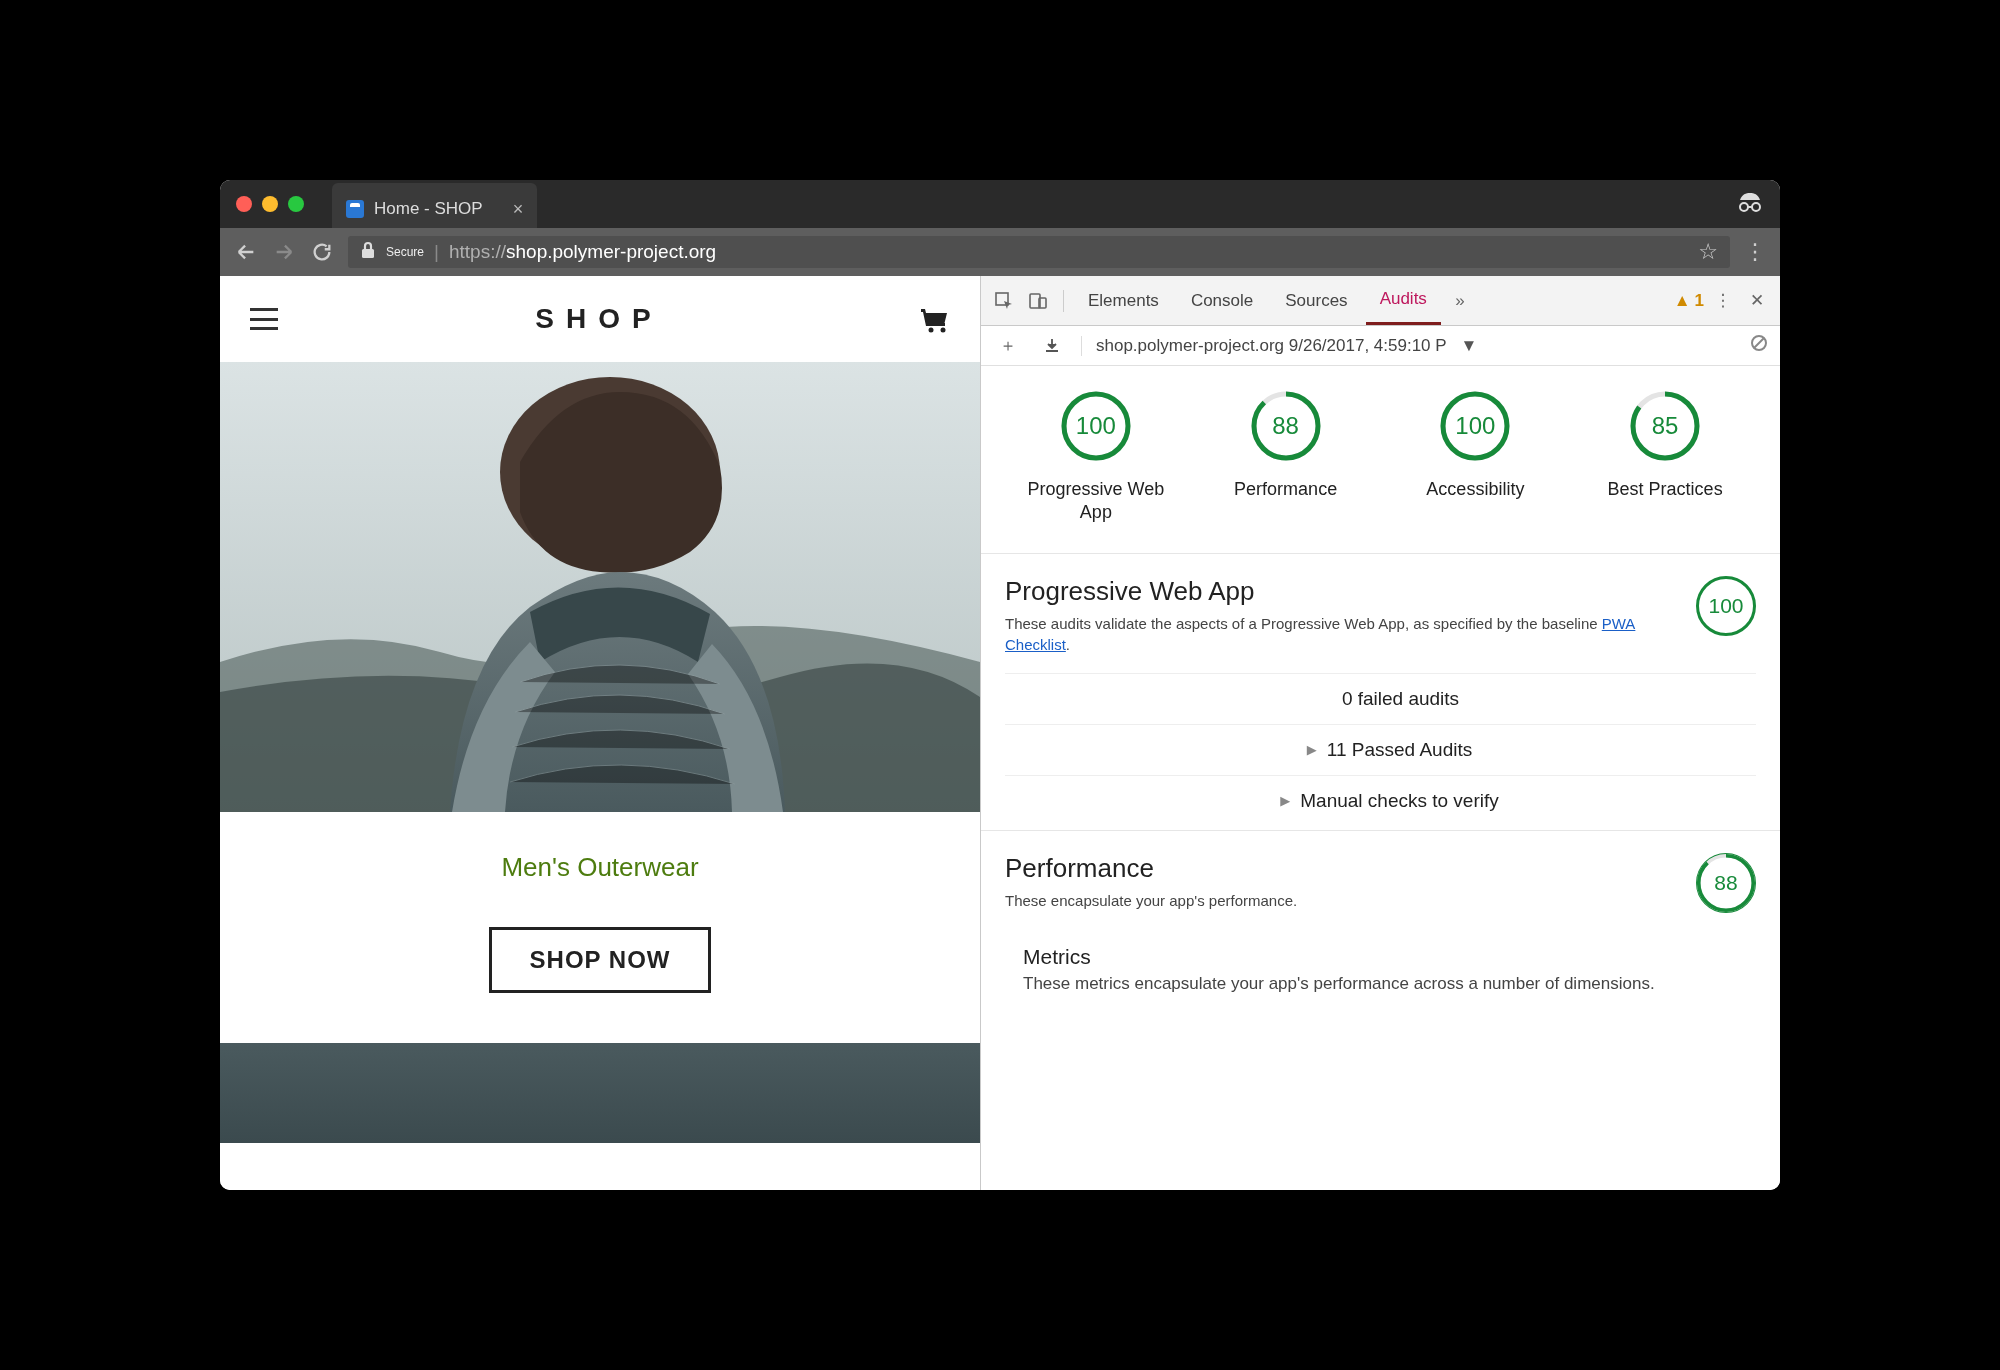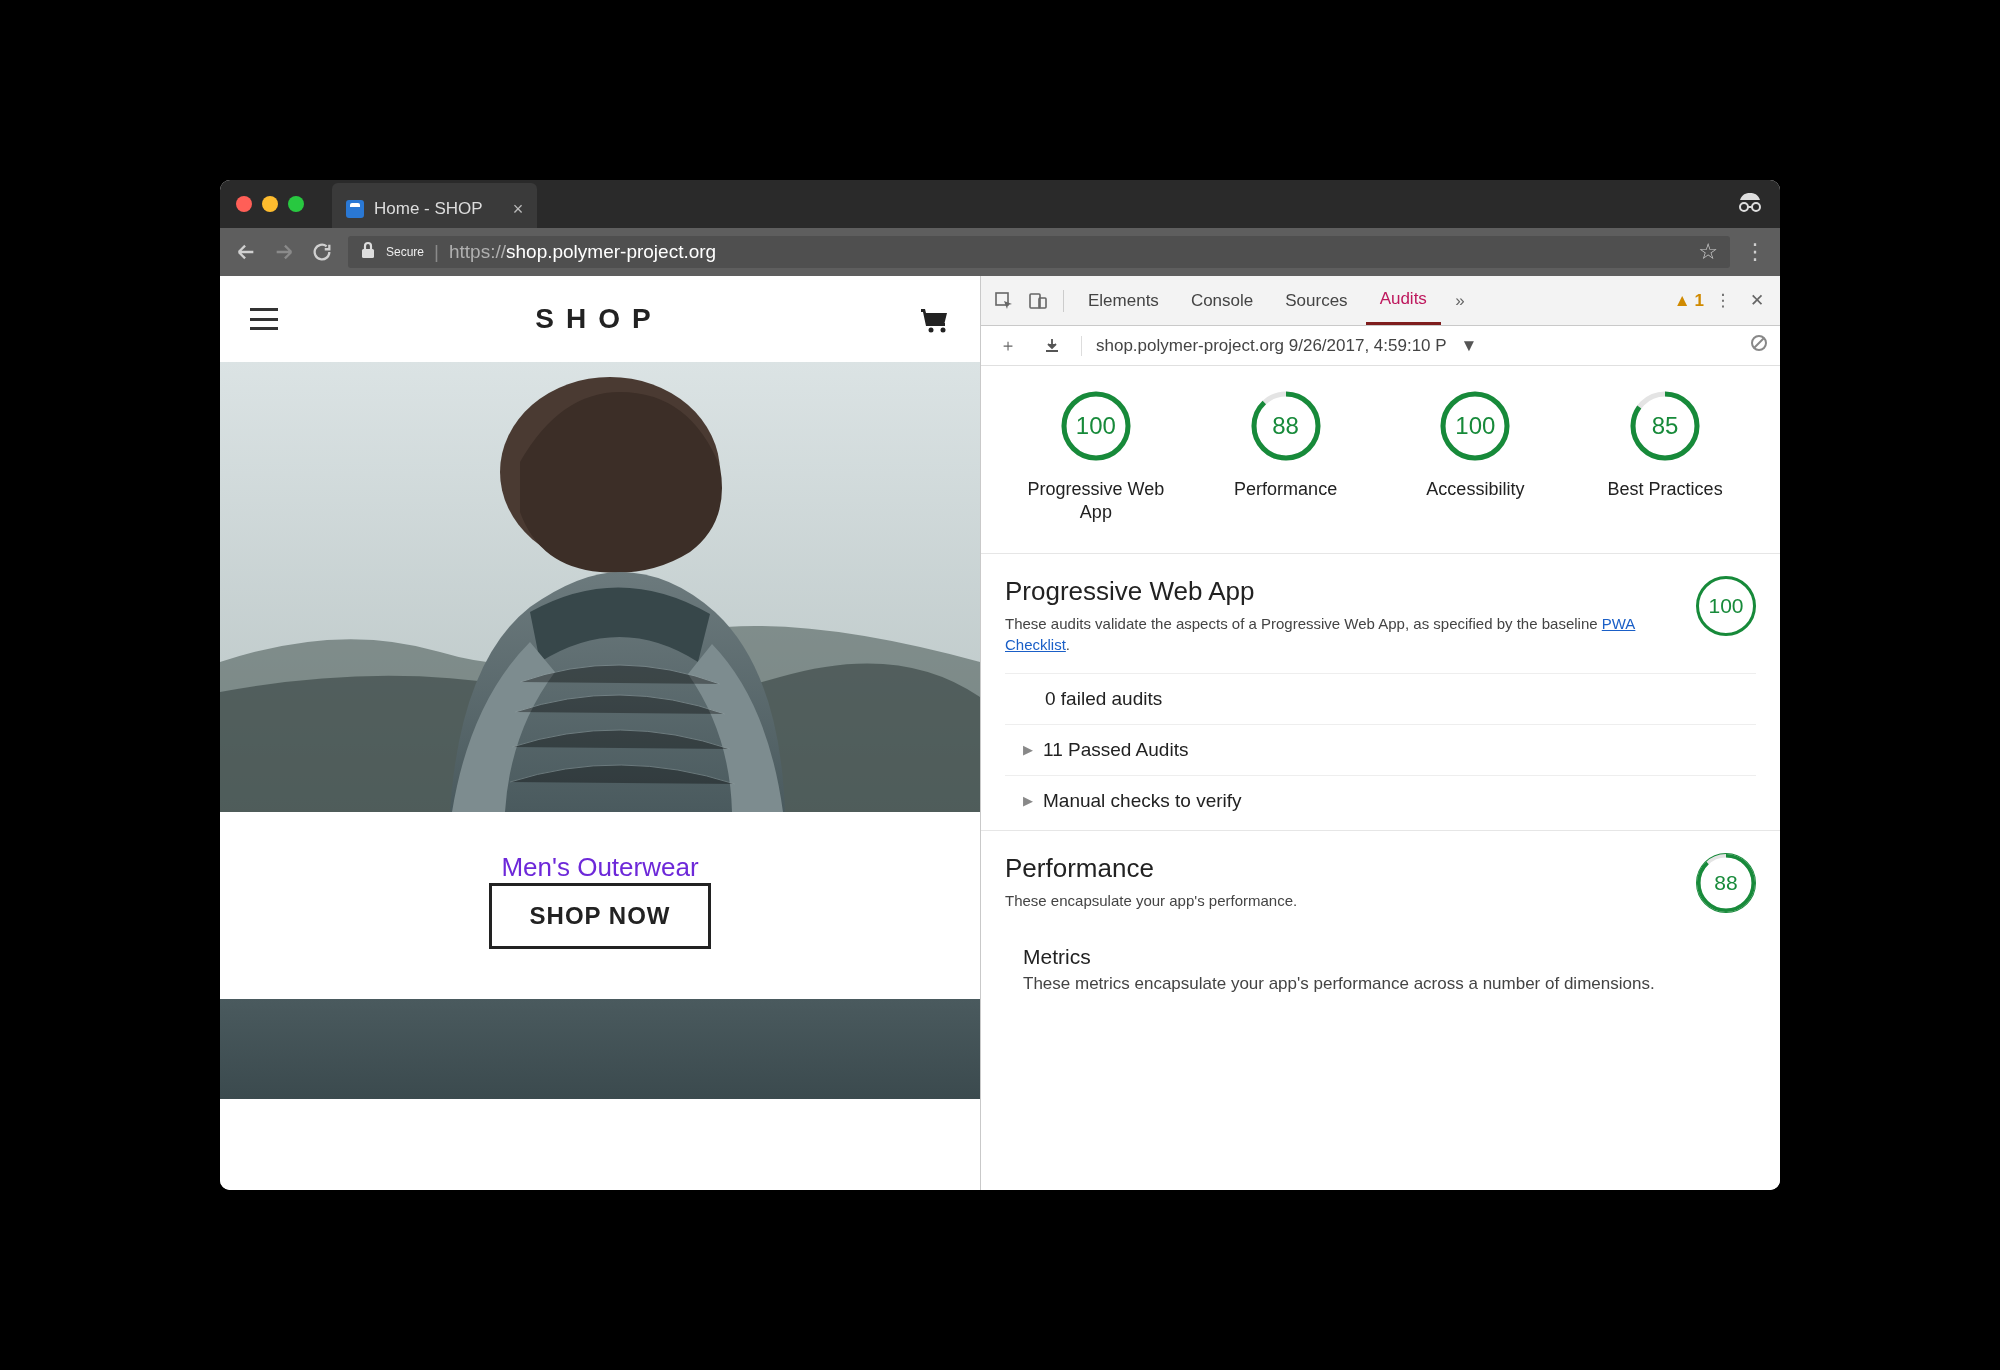--- a/index.html
+++ b/index.html
@@ -32,21 +32,21 @@
   .content { flex: 1; display: flex; min-height: 0; }
   .page { width: 760px; background: #fff; display: flex; flex-direction: column; }
   .page-header { height: 86px; display: flex; align-items: center; justify-content: space-between; padding: 0 30px; }
   .hamburger { width: 28px; height: 22px; display: flex; flex-direction: column; justify-content: space-between; }
   .hamburger div { height: 3px; background: #333; }
   .shop-logo { font-size: 28px; letter-spacing: 12px; font-weight: 600; color: #222; }
   .cart { position: relative; width: 30px; height: 28px; }
   .hero { position: relative; height: 450px; background: linear-gradient(#cdd6d8,#b6c1c1); overflow:hidden; }
   .hero svg { width:100%; height:100%; display:block; }
   .section { padding: 40px 0 50px; text-align: center; }
-  .cat-title { font-size: 26px; font-weight: 500; color: #6d28d9; }
+  .cat-title { font-size: 26px; font-weight: 500; color: #4d7c0f; margin-bottom: 44px; }
   .shop-now { display: inline-block; border: 3px solid #222; padding: 16px 38px; font-size: 24px; font-weight: 600; letter-spacing: 1px; color: #222; }
   .hero2 { height: 100px; background: linear-gradient(#4a5a5e,#3b4a4e); }
   
   .devtools { flex: 1; border-left: 1px solid #c9c9c9; display: flex; flex-direction: column; background: #fff; min-width: 0; }
   .dt-tabs { height: 50px; border-bottom: 1px solid #c9c9c9; display: flex; align-items: center; padding: 0 8px; gap: 4px; font-size: 17px; color: #444; background: #f3f3f3; }
   .dt-tab { padding: 0 14px; height: 100%; display: flex; align-items: center; cursor: default; }
   .dt-tab.active { border-bottom: 3px solid #7f1d1d; color: #be185d; }
   .dt-icon { width: 30px; display:flex; align-items:center; justify-content:center; color:#666; }
   .warn { color: #d08a00; font-weight: 600; display:flex; align-items:center; gap:4px; }
   .dt-subbar { height: 40px; border-bottom: 1px solid #e0e0e0; display: flex; align-items: center; padding: 0 12px; gap: 14px; font-size: 17px; color: #555; }
@@ -59,21 +59,21 @@
   .gauge-label { font-size: 18px; color: #222; text-align: center; line-height: 1.3; }
   .cat { padding: 22px 24px 0; border-bottom: 1px solid #e6e6e6; }
   .cat-head { display: flex; align-items: flex-start; gap: 20px; }
   .cat-left { flex: 1; padding-bottom: 18px; }
   .cat h2 { font-size: 26px; font-weight: 400; color: #222; margin-bottom: 6px; }
   .cat p { font-size: 15px; color: #444; line-height: 1.4; }
   .cat a { color: #1a5fc7; text-decoration: underline; }
   .sm-ring { width: 60px; height: 60px; border-radius: 50%; border: 3px solid #178a3a; display: flex; align-items: center; justify-content: center; font-size: 21px; color: #178a3a; flex-shrink: 0; position: relative; }
   .sm-ring svg { position:absolute; inset:-3px; }
   .cat-rows { padding-bottom: 4px; }
-  .cat-row { border-top: 1px solid #eee; padding: 14px 0 14px 18px; font-size: 19px; color: #222; display: flex; align-items: center; gap: 10px; }
+  .cat-row { border-top: 1px solid #eee; padding: 14px 0 14px 18px; font-size: 19px; color: #222; display: flex; align-items: center; gap: 10px; justify-content: center; }
   .tri { color: #888; font-size: 13px; }
   .sub { padding: 16px 0 6px 18px; }
   .sub h3 { font-size: 21px; font-weight: 400; color: #222; margin-bottom: 4px; }
   .sub p { font-size: 17px; color: #444; line-height: 1.35; }
 </style>
 </head>
 <body>
 
 <div class="window">
 

